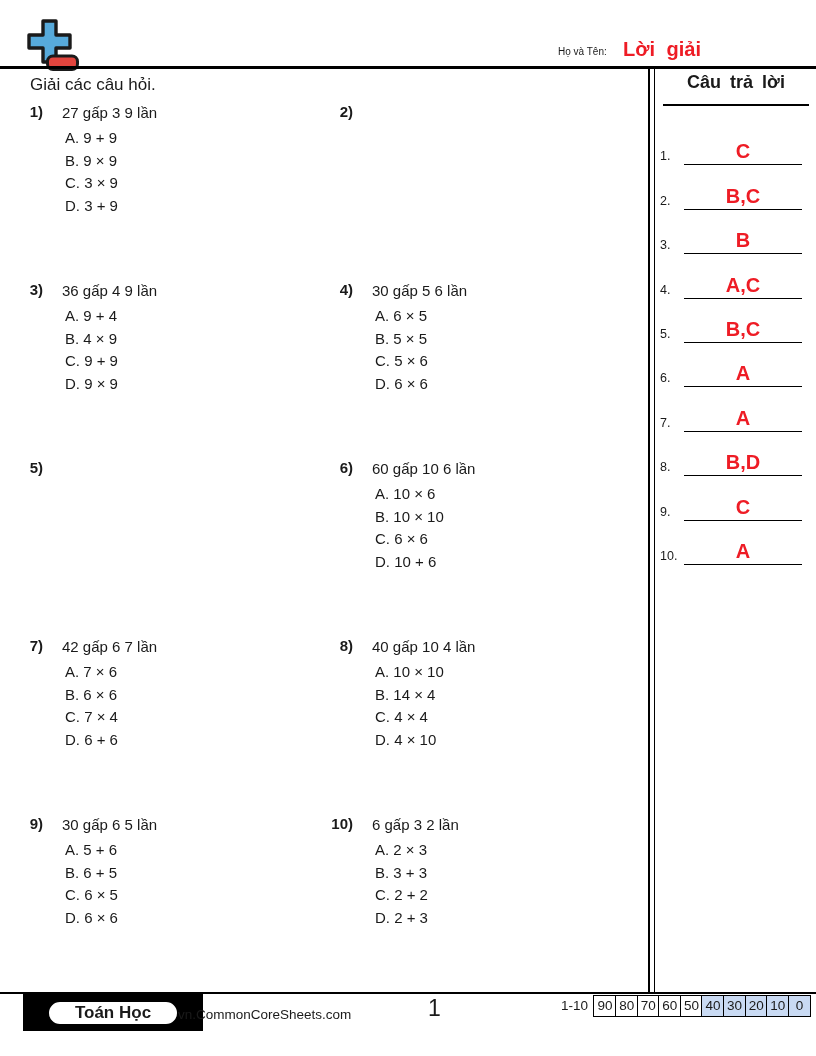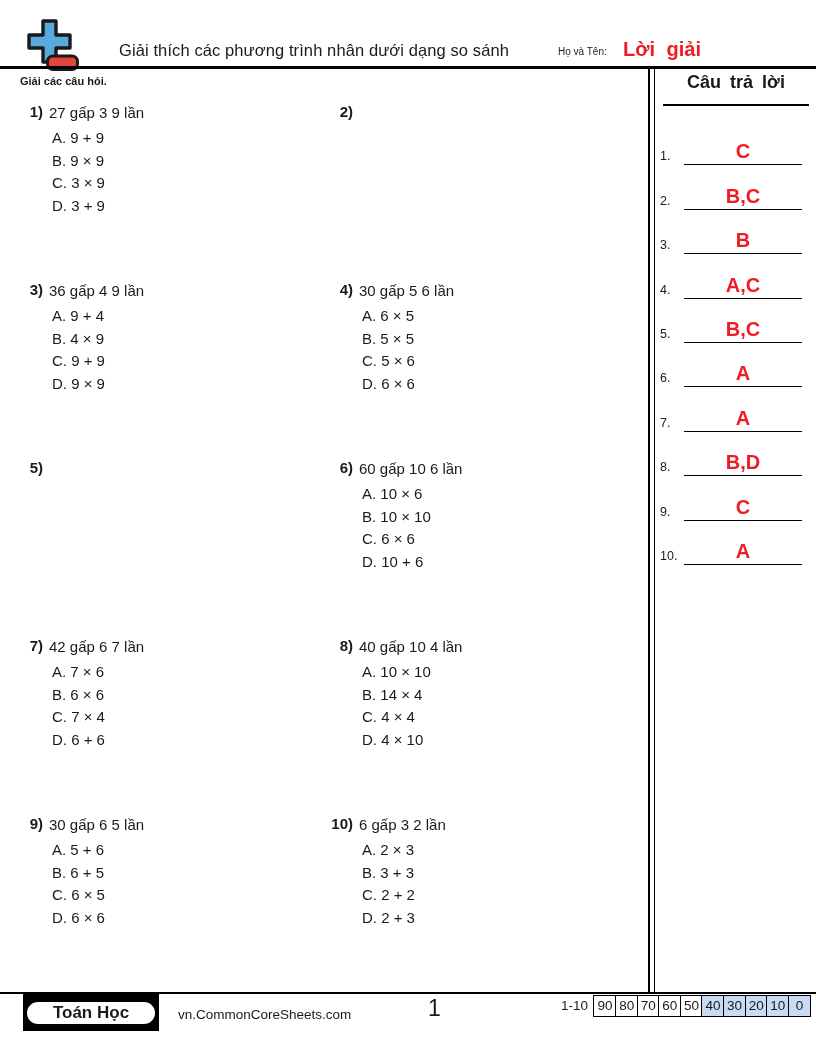--- a/index.html
+++ b/index.html
@@ -19,29 +19,29 @@
     font-family:"Liberation Sans", sans-serif;
     overflow:hidden;
   }
   
   .logo{position:absolute;left:22px;top:18px;width:58px;height:54px;}
   .title{position:absolute;left:119px;top:41px;font-size:16.5px;letter-spacing:.1px;}
   .name-label{position:absolute;left:558px;top:46px;font-size:10px;}
   .name-value{position:absolute;left:623px;top:38px;font-size:20px;font-weight:bold;
               color:var(--answer-red);word-spacing:6px;}
   .header-rule{position:absolute;left:0;top:66px;width:816px;height:2.5px;background:#000;}
-  .instructions{position:absolute;left:20px;top:75px;font-size:11px;font-weight:bold;}
+  .instructions{position:absolute;left:30px;top:75px;font-size:17px;font-weight:normal;}
   
   .questions{
     position:absolute;left:15px;top:103px;width:630px;
     display:grid;grid-template-columns:310px 310px;grid-auto-rows:178px;
   }
   .q{display:flex;align-items:flex-start;font-size:15px;}
   .q-num{flex:none;width:28px;text-align:right;font-weight:bold;}
-  .q-body{margin-left:6px;}
+  .q-body{margin-left:19px;}
   .q-text{line-height:19px;margin-bottom:5px;}
   .q-opt{line-height:22.5px;padding-left:3px;}
   
   .vline{position:absolute;top:66px;width:1.8px;height:928px;background:#000;}
   .vline.a{left:648px;} .vline.b{left:653.5px;}
   
   .answers{position:absolute;left:660px;top:72px;width:152px;}
   .answers-title{
     display:block;margin:0 3px 0 3px;text-align:center;
     font-size:18px;font-weight:bold;word-spacing:4px;
@@ -51,21 +51,21 @@
   .ans-item{height:44.4px;display:flex;align-items:flex-end;}
   .ans-num{flex:none;width:24px;font-size:12.5px;padding-bottom:2px;}
   .ans-value{
     width:118px;border-bottom:1.6px solid #000;text-align:center;
     color:var(--answer-red);font-weight:bold;font-size:20px;line-height:21px;
     padding-bottom:2px;
   }
   
   .footer-rule{position:absolute;left:0;top:992px;width:816px;height:2.2px;background:#000;}
   .badge-wrap{
-    position:absolute;left:23px;top:994px;width:136px;height:37px;background:#000;
+    position:absolute;left:23px;top:994px;width:180px;height:37px;background:#000;
     display:flex;align-items:center;justify-content:center;
   }
   .badge-pill{
     background:#fff;border:2.5px solid #000;border-radius:15px;
     padding:1px 0;width:132px;text-align:center;
     font-size:17px;font-weight:bold;
   }
   .website{position:absolute;left:178px;top:1007px;font-size:13.5px;}
   .page-num{position:absolute;left:428px;top:995px;font-size:23px;}
   .score{position:absolute;top:994px;right:5px;display:flex;align-items:center;height:23px;}
@@ -82,21 +82,20 @@
 <body>
 
 <div class="page">
 
   <div class="logo">
     <svg width="58" height="54" viewBox="0 0 58 54">
       <path d="M21,3 h13 v14 h14 v13 h-14 v14 h-13 v-14 h-14 v-13 h14 z" fill="var(--logo-blue)" stroke="#1a1a1a" stroke-width="3.4" stroke-linejoin="round"></path>
       <rect x="25.5" y="38" width="30" height="13.5" rx="5.5" fill="var(--logo-red)" stroke="#1a1a1a" stroke-width="3"></rect>
     </svg>
   </div>
-  <div class="title">Giải thích các phương trình nhân dưới dạng so sánh</div>
   <div class="name-label">Họ và Tên:</div>
   <div class="name-value">Lời giải</div>
   <div class="header-rule"></div>
   <div class="instructions">Giải các câu hỏi.</div>
 
   <div class="questions">
 
     <div class="q">
       <div class="q-num">1)</div>
       <div class="q-body">

